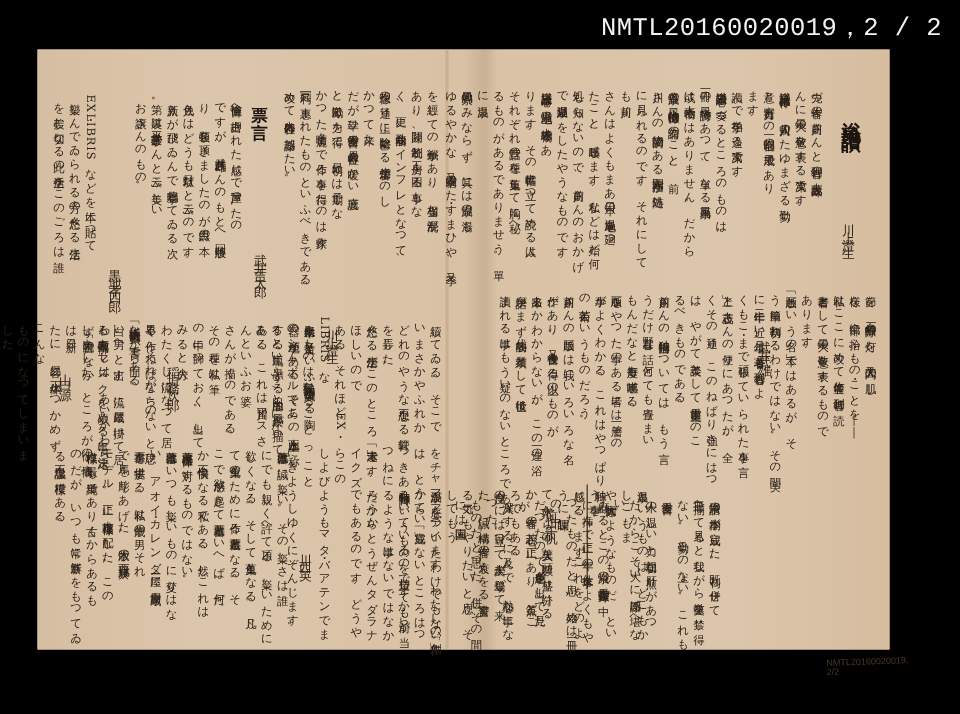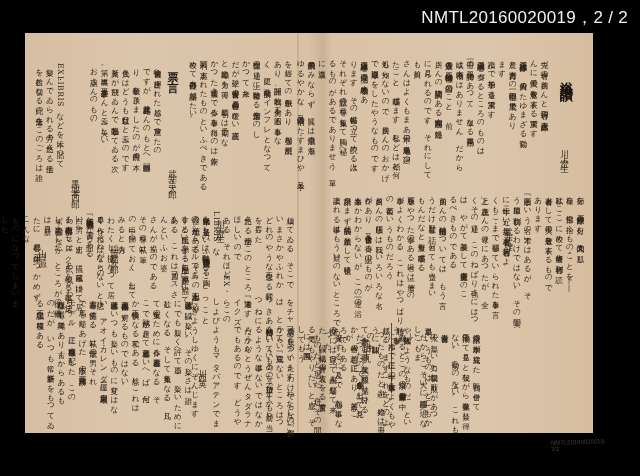--- a/index.html
+++ b/index.html
@@ -1,18 +1,18 @@
 <!DOCTYPE html>
 <html><head>
 <meta charset="utf-8">
 <style>
   html,body{margin:0;padding:0;background:#000;}
   body{width:640px;height:476px;position:relative;overflow:hidden;font-family:"DejaVu Serif",serif;}
   .topbar{position:absolute;top:0;left:0;width:640px;height:32px;}
-  .doc-id{position:absolute;right:12px;top:6px;color:#f2f2f2;font-family:Liberation Sans, sans-serif;font-size:17px;letter-spacing:0.3px;}
+  .doc-id{position:absolute;right:12px;top:6px;color:#f2f2f2;font-family:Liberation Mono, monospace;font-size:17px;letter-spacing:0.3px;}
   .paper{position:absolute;left:25px;top:33px;width:568px;height:400px;background:#d9c2a6;
     background-image:linear-gradient(90deg,#d6bea2 0%,#dcc6ab 20%,#d8c1a5 50%,#c9b193 52.5%,#d9c2a6 54%,#dcc6ab 80%,#d6bda0 100%);}
   .fold{position:absolute;left:272px;top:0;width:2px;height:400px;background:#c2a889;opacity:.7;}
   .page{position:absolute;top:0;height:400px;}
   .page.left{left:0;width:272px;}
   .page.right{left:274px;width:294px;}
   .vblock{position:absolute;writing-mode:vertical-rl;color:#2b2118;font-size:7.6px;line-height:10.6px;letter-spacing:0.6px;}
   .title{position:absolute;writing-mode:vertical-rl;font-weight:bold;color:#1c140e;}
   .author{position:absolute;writing-mode:vertical-rl;color:#2b2118;font-size:8.5px;letter-spacing:5px;}
   .vrule{position:absolute;background:#5a4a3a;width:1px;}

